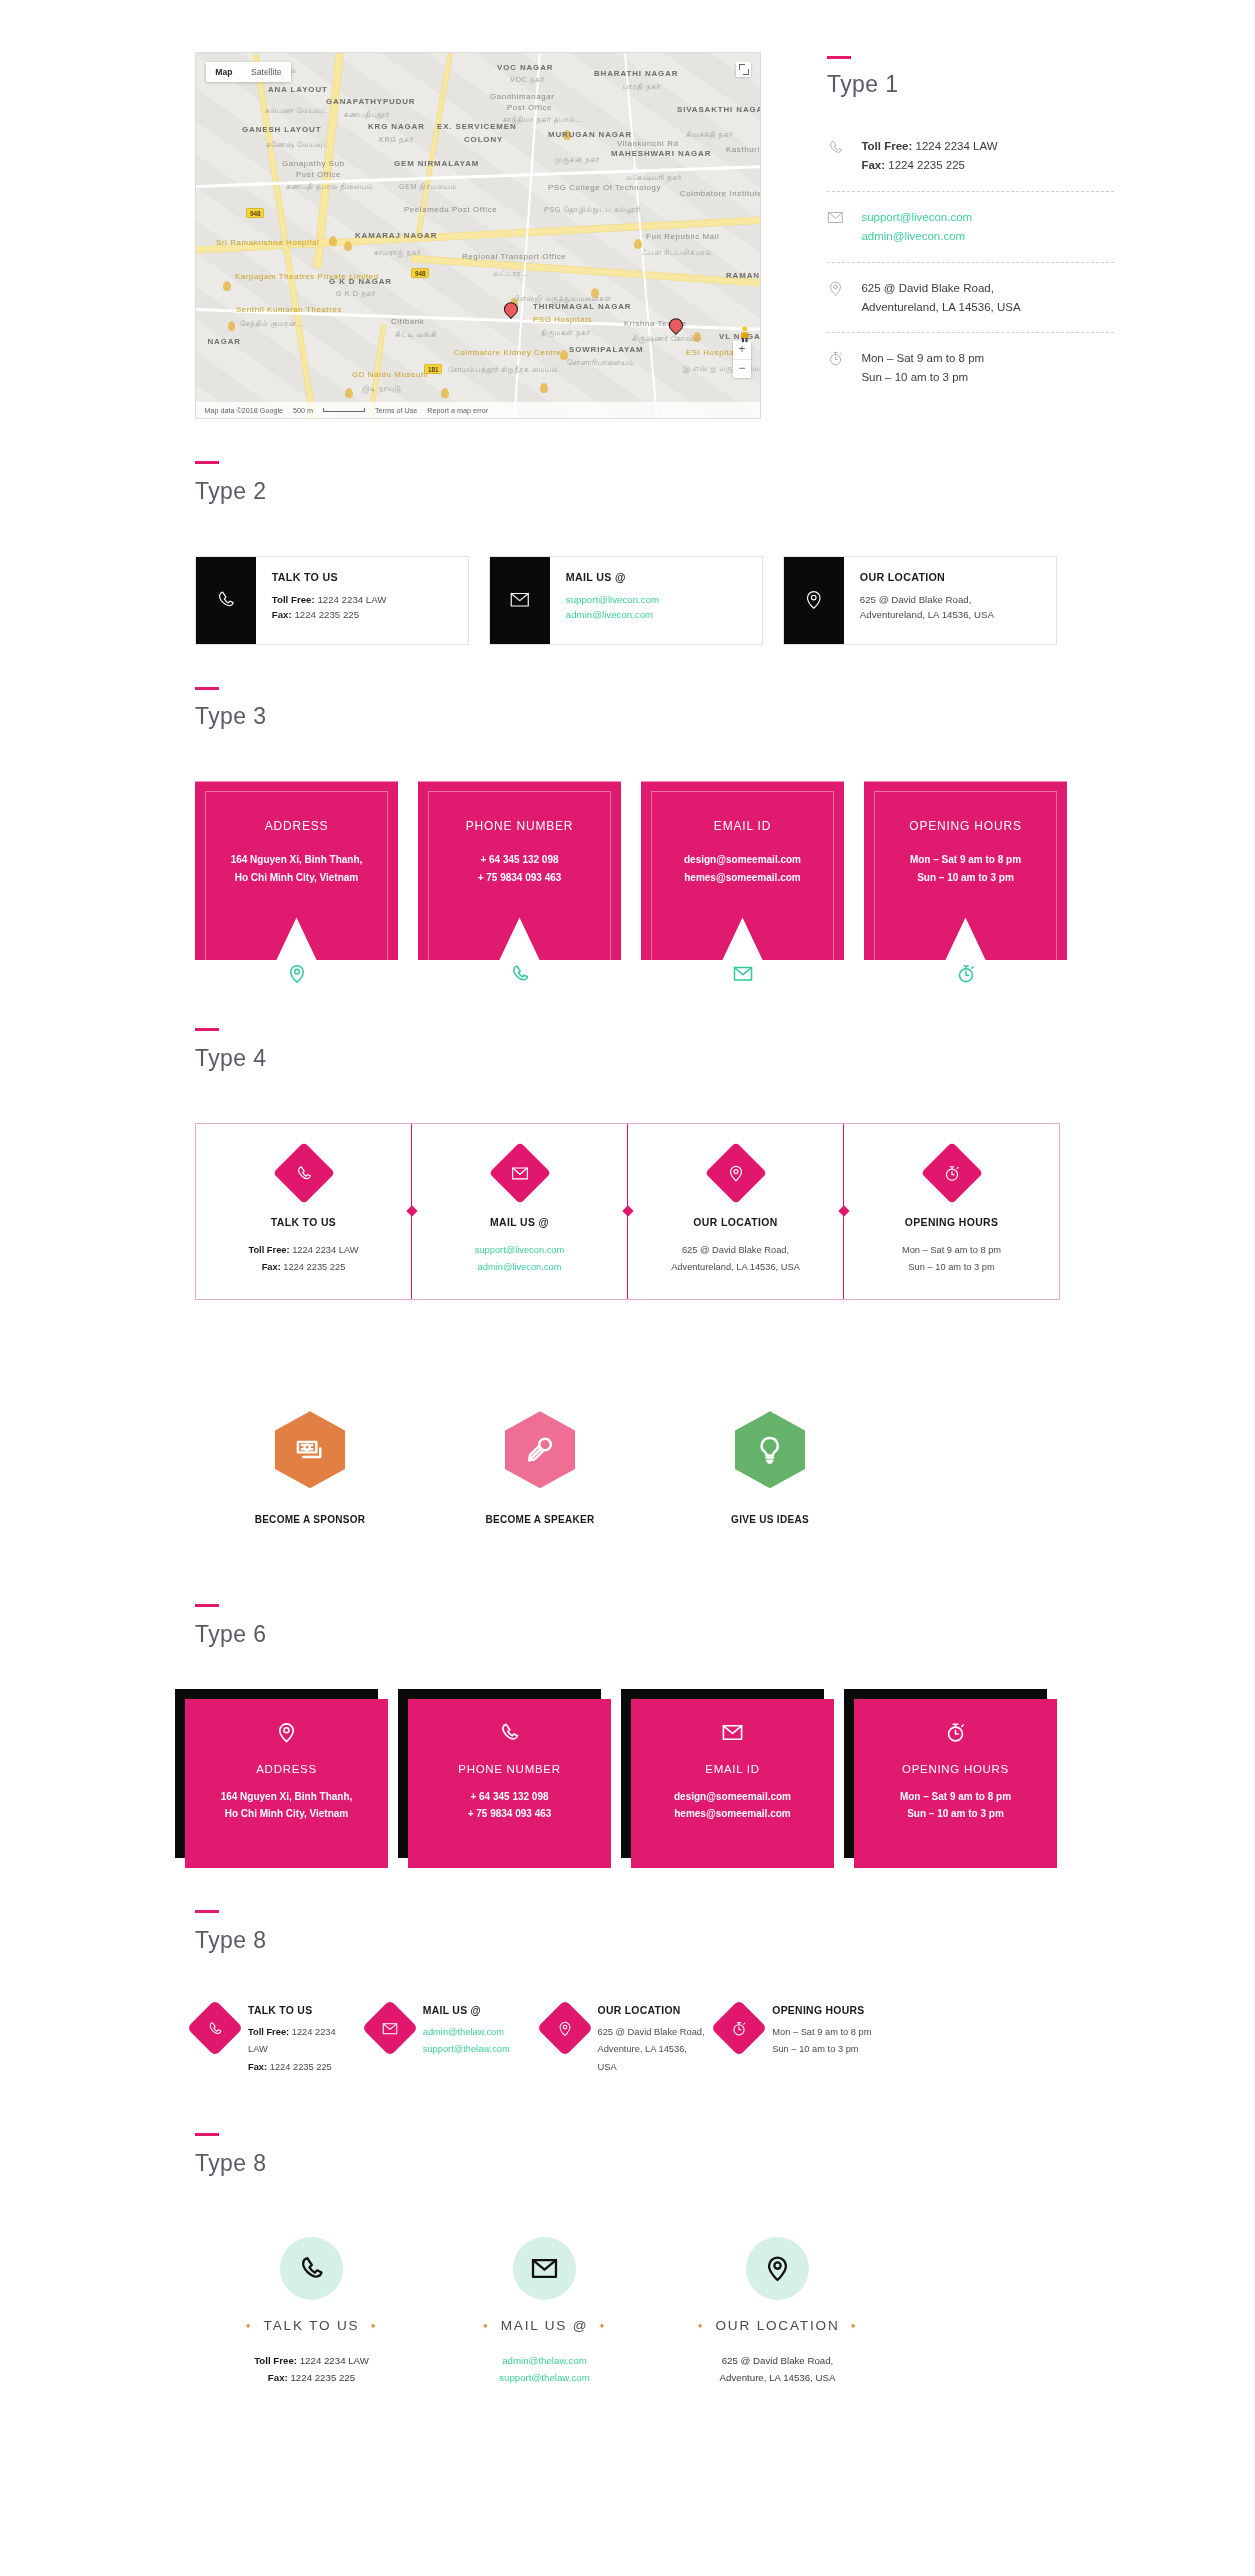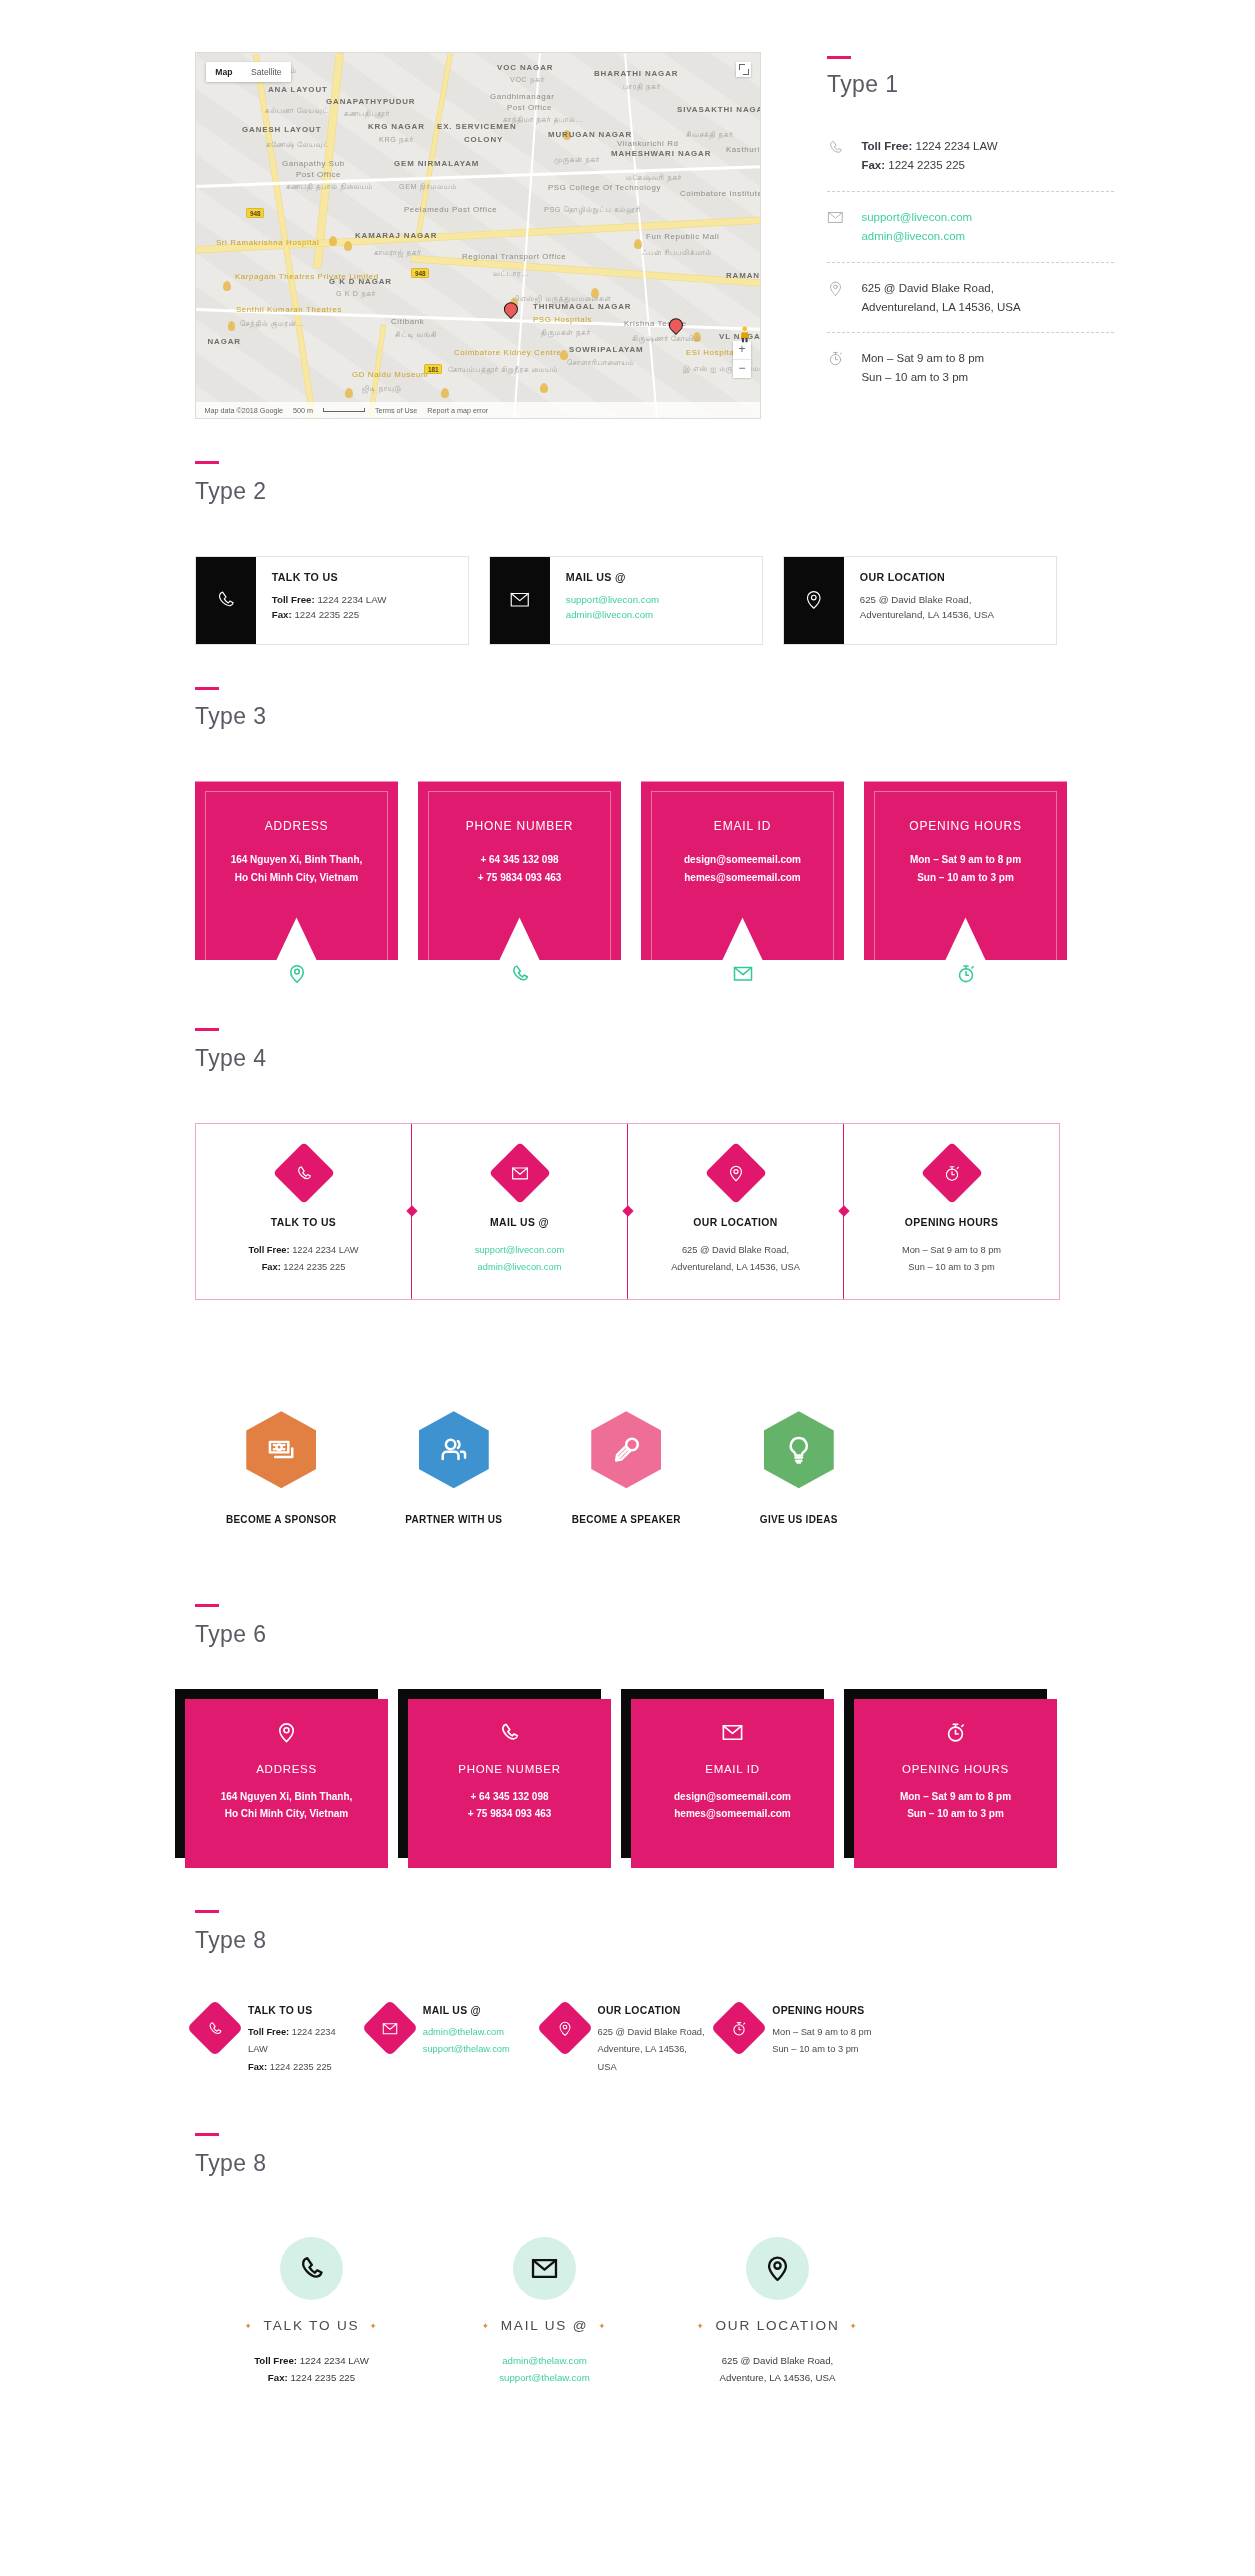--- a/index.html
+++ b/index.html
@@ -320,21 +320,21 @@
         <div class="map-lbl bold" style="left: 301px; top: 10px;">VOC NAGAR</div>
         <div class="map-lbl tam" style="left: 314px; top: 21.5px;">VOC நகர்</div>
         <div class="map-lbl bold" style="left: 398px; top: 15.8px;">BHARATHI NAGAR</div>
         <div class="map-lbl tam" style="left: 427px; top: 29px;">பாரதி நகர்</div>
         <div class="map-lbl bold" style="left: 72px; top: 31.5px;">ANA LAYOUT</div>
         <div class="map-lbl tam" style="left: 69px; top: 53px;">கல்பனா லேயவுட்</div>
         <div class="map-lbl " style="left: 294px; top: 39px;">Gandhimanagar</div>
         <div class="map-lbl " style="left: 311px; top: 50px;">Post Office</div>
         <div class="map-lbl tam" style="left: 307px; top: 62px;">காந்திமா நகர் தபால்...</div>
         <div class="map-lbl bold" style="left: 130px; top: 44px;">GANAPATHYPUDUR</div>
-        <div class="map-lbl tam" style="left: 148px; top: 57px; font-family: Liberation Serif, serif;">கணபதிபுதூர்</div>
+        <div class="map-lbl tam" style="left: 148px; top: 57px;">கணபதிபுதூர்</div>
         <div class="map-lbl bold" style="left: 481px; top: 52px;">SIVASAKTHI NAGAR</div>
         <div class="map-lbl tam" style="left: 490px; top: 77px;">சிவசக்தி நகர்</div>
         <div class="map-lbl bold" style="left: 46px; top: 72px;">GANESH LAYOUT</div>
         <div class="map-lbl tam" style="left: 70px; top: 87px;">கணேஷ் லேயவுட்</div>
         <div class="map-lbl bold" style="left: 172px; top: 69px;">KRG NAGAR</div>
         <div class="map-lbl tam" style="left: 183px; top: 82px;">KRG நகர்</div>
         <div class="map-lbl bold" style="left: 241px; top: 69px;">EX. SERVICEMEN</div>
         <div class="map-lbl bold" style="left: 268px; top: 82px;">COLONY</div>
         <div class="map-lbl bold" style="left: 352px; top: 77px;">MURUGAN NAGAR</div>
         <div class="map-lbl tam" style="left: 358px; top: 102px;">முருகன் நகர்</div>
@@ -603,30 +603,20 @@
             <svg width="31.5" height="31.5" viewBox="0 0 24 24" fill="none" stroke="#ffffff" stroke-width="1.9" stroke-linecap="round" stroke-linejoin="round">
               <rect x="3" y="6" width="14" height="8"></rect>
               <circle cx="10" cy="10" r="2"></circle>
               <path d="M6 8.4h.8M13.2 8.4h.8M6 11.6h.8M13.2 11.6h.8"></path>
               <path d="M7 17.5h13V11"></path>
             </svg>
           </div>
     <div class="t5-label">BECOME A SPONSOR</div>
   </div>
   <div class="t5-col">
-    <div class="hex" style="background:#3d92cf">
-            <svg width="31.5" height="31.5" viewBox="0 0 24 24" fill="none" stroke="#ffffff" stroke-width="1.9" stroke-linecap="round" stroke-linejoin="round">
-              <circle cx="9.6" cy="8" r="3.6"></circle>
-              <path d="M3.6 19v-2.6c0-1.6 1.3-2.9 2.9-2.9h6.2c1.6 0 2.9 1.3 2.9 2.9V19"></path>
-              <path d="M15.2 5.3a3.6 3.6 0 0 1 0 5.4M17.6 13.6h1.2c1 0 1.8.8 1.8 1.8V18"></path>
-            </svg>
-          </div>
-    <div class="t5-label">PARTNER WITH US</div>
-  </div>
-  <div class="t5-col">
     <div class="hex" style="background:#ef6e95">
             <svg width="31.5" height="31.5" viewBox="0 0 24 24" fill="none" stroke="#ffffff" stroke-width="1.9" stroke-linecap="round" stroke-linejoin="round">
               <circle cx="16" cy="8" r="4.4"></circle>
               <path d="M12.9 11.1 6 18l-2 2"></path>
               <path d="M11.2 9.4 4.6 16 4 20l4-.6 6.6-6.6z"></path>
             </svg>
           </div>
     <div class="t5-label">BECOME A SPEAKER</div>
   </div>
   <div class="t5-col">

